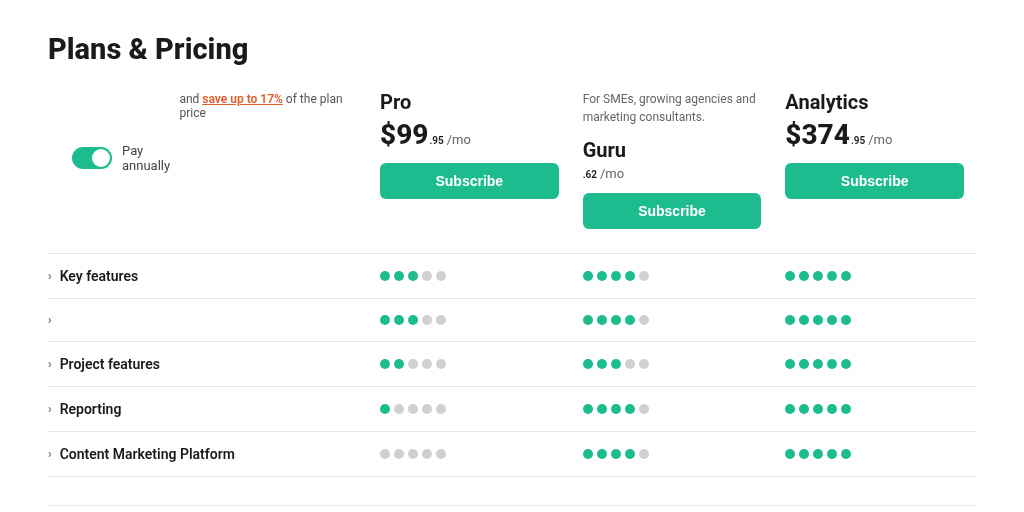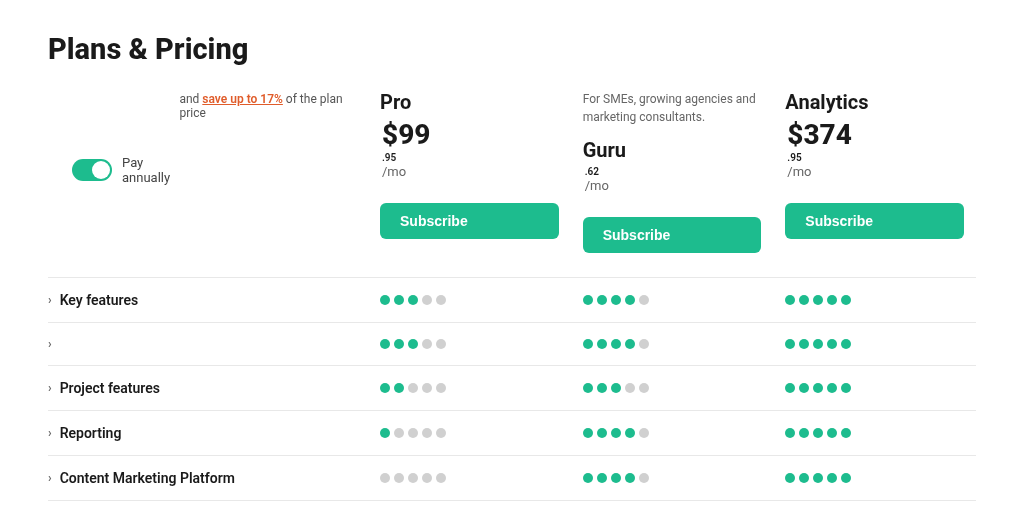--- a/index.html
+++ b/index.html
@@ -95,22 +95,21 @@
       font-size: 20px;
       font-weight: 700;
       color: #1a1a1a;
       margin-bottom: 4px;
     }
 
     .plan-price {
       display: flex;
       align-items: baseline;
       gap: 1px;
-      margin-bottom: 24px;
-      flex-direction: column;
+      margin-bottom: 12px;
     }
 
     .price-dollar {
       font-size: 28px;
       font-weight: 800;
       color: #1a1a1a;
     }
 
     .price-cents {
       font-size: 10px;
@@ -127,21 +126,21 @@
     .subscribe-btn {
       background: #1dbc8e;
       color: #fff;
       border: none;
       border-radius: 6px;
       padding: 10px 20px;
       font-size: 14px;
       font-weight: 600;
       cursor: pointer;
       width: 100%;
-      text-align: left;
+      text-align: center;
     }
 
     .features-section {
       margin-top: 24px;
       border-top: 1px solid #e8e8e8;
     }
 
     .feature-row {
       display: grid;
       grid-template-columns: 320px 1fr 1fr 1fr;

